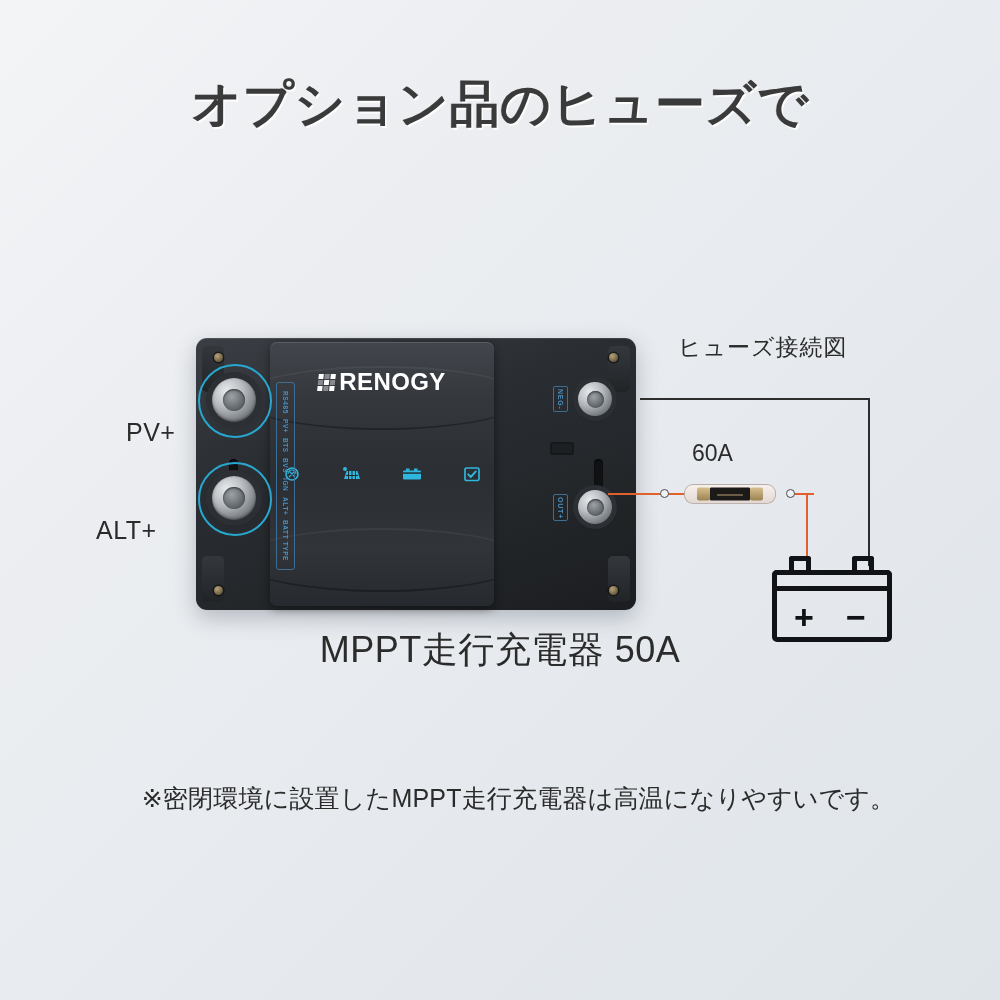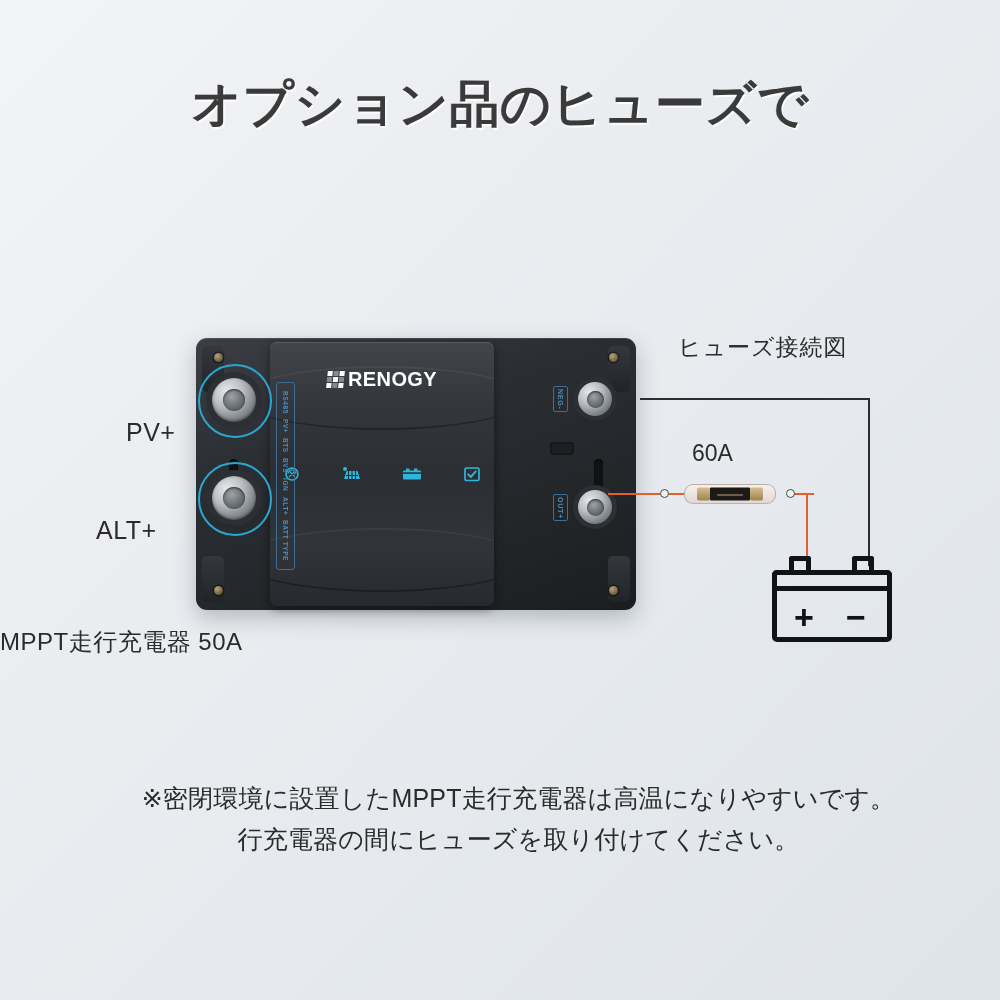--- a/index.html
+++ b/index.html
@@ -116,21 +116,21 @@
     display: grid;
     grid-template-columns: repeat(3, 1fr);
     grid-template-rows: repeat(3, 1fr);
     gap: 1.2px;
     transform: skewX(-6deg);
   }
   .logo-mark i { background: #ffffff; display: block; }
   .logo-mark i.dim { background: rgba(255,255,255,0.40); }
   .logo-text {
     color: #fff;
-    font-size: 20px;
+    font-size: 24px;
     font-weight: bold;
     letter-spacing: 0.4px;
   }
 
   
   .indicators {
     position: absolute;
     left: 0; right: 0; top: 124px;
     display: flex; justify-content: center; gap: 34px;
   }
@@ -343,21 +343,22 @@
   .footnote-line {
     font-size: 25px;
     color: #2b2b2b;
     letter-spacing: 0.2px;
     padding-left: 37px;
   }
 
   .product-caption {
     position: absolute;
     left: 0; right: 0; top: 626px;
-    font-size: 24px;
+    text-align: center;
+    font-size: 36px;
     color: #2b2b2b;
     letter-spacing: 0.5px;
   }
 </style>
 </head>
 <body>
 
 <div class="headline">
   <div class="headline-line">オプション品のヒューズで</div>
 </div>
@@ -493,14 +494,13 @@
     <div class="batt-lid"></div>
     <div class="batt-sign plus">+</div>
     <div class="batt-sign minus">−</div>
   </div>
 </div>
 
 <div class="product-caption">MPPT走行充電器 50A</div>
 
 <div class="footnote">
   <div class="footnote-line">※密閉環境に設置したMPPT走行充電器は高温になりやすいです。</div>
-  <div class="footnote-line">行充電器の間にヒューズを取り付けてください。</div>
 </div>
 
 </body></html>

